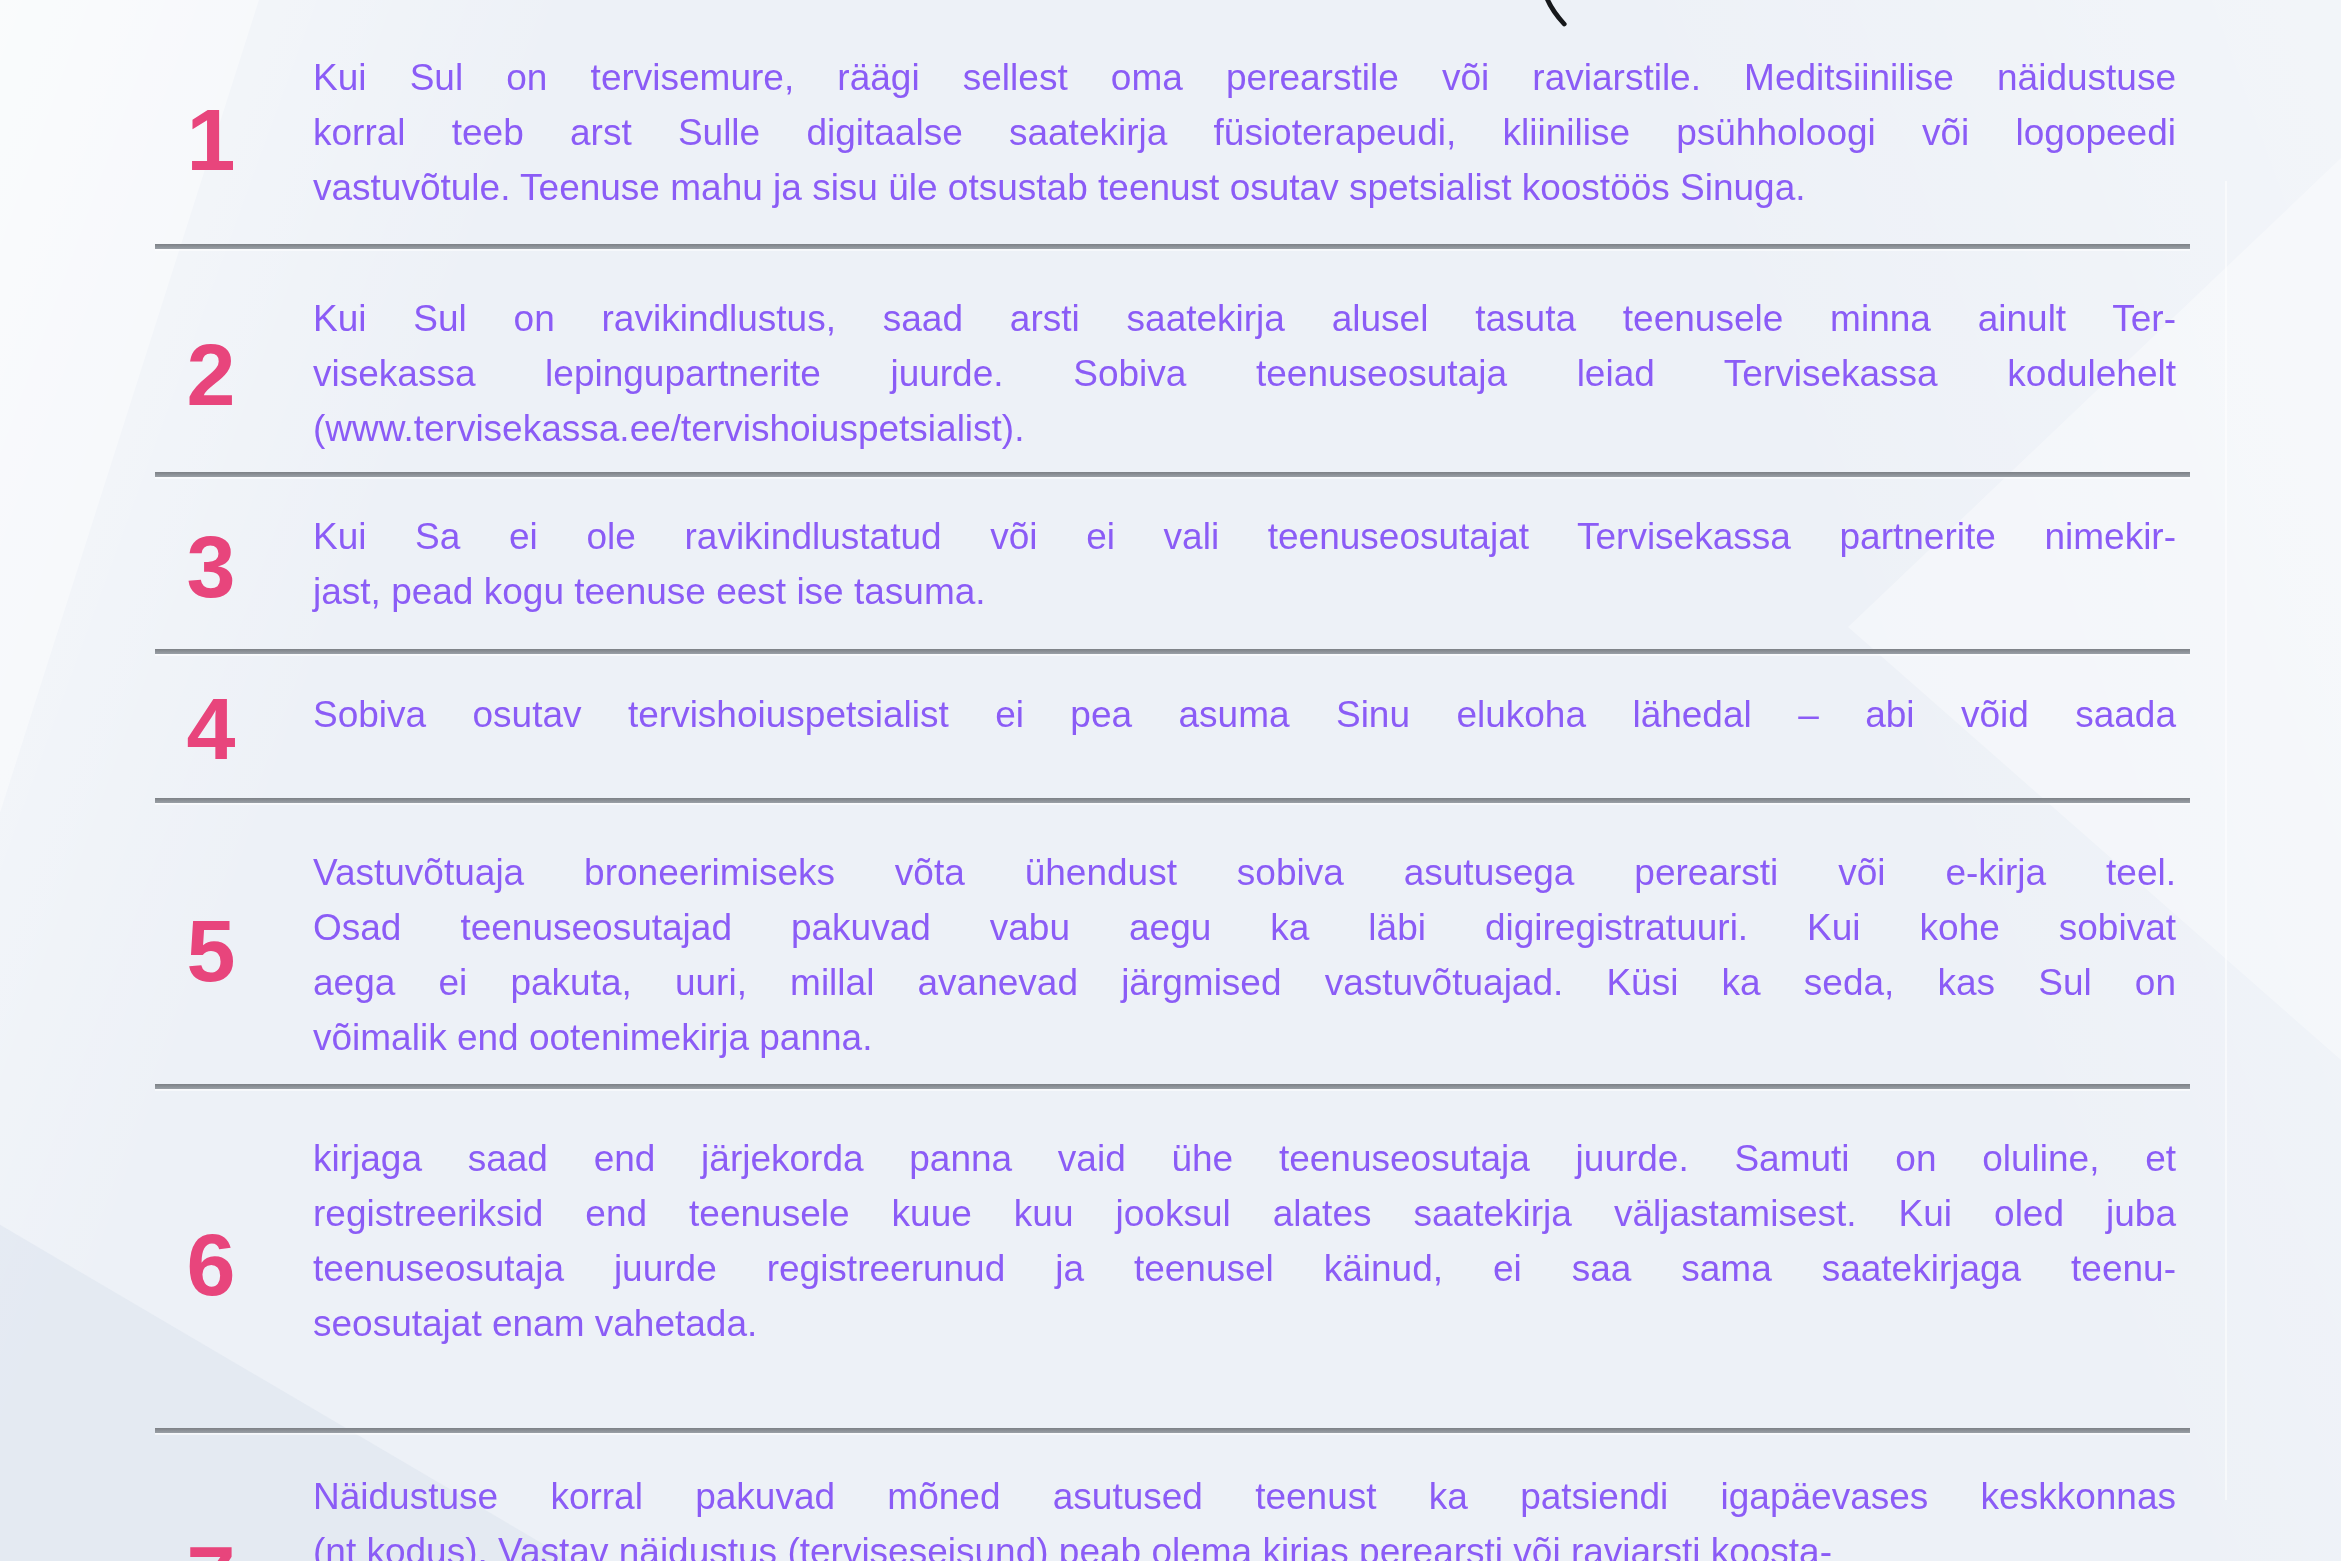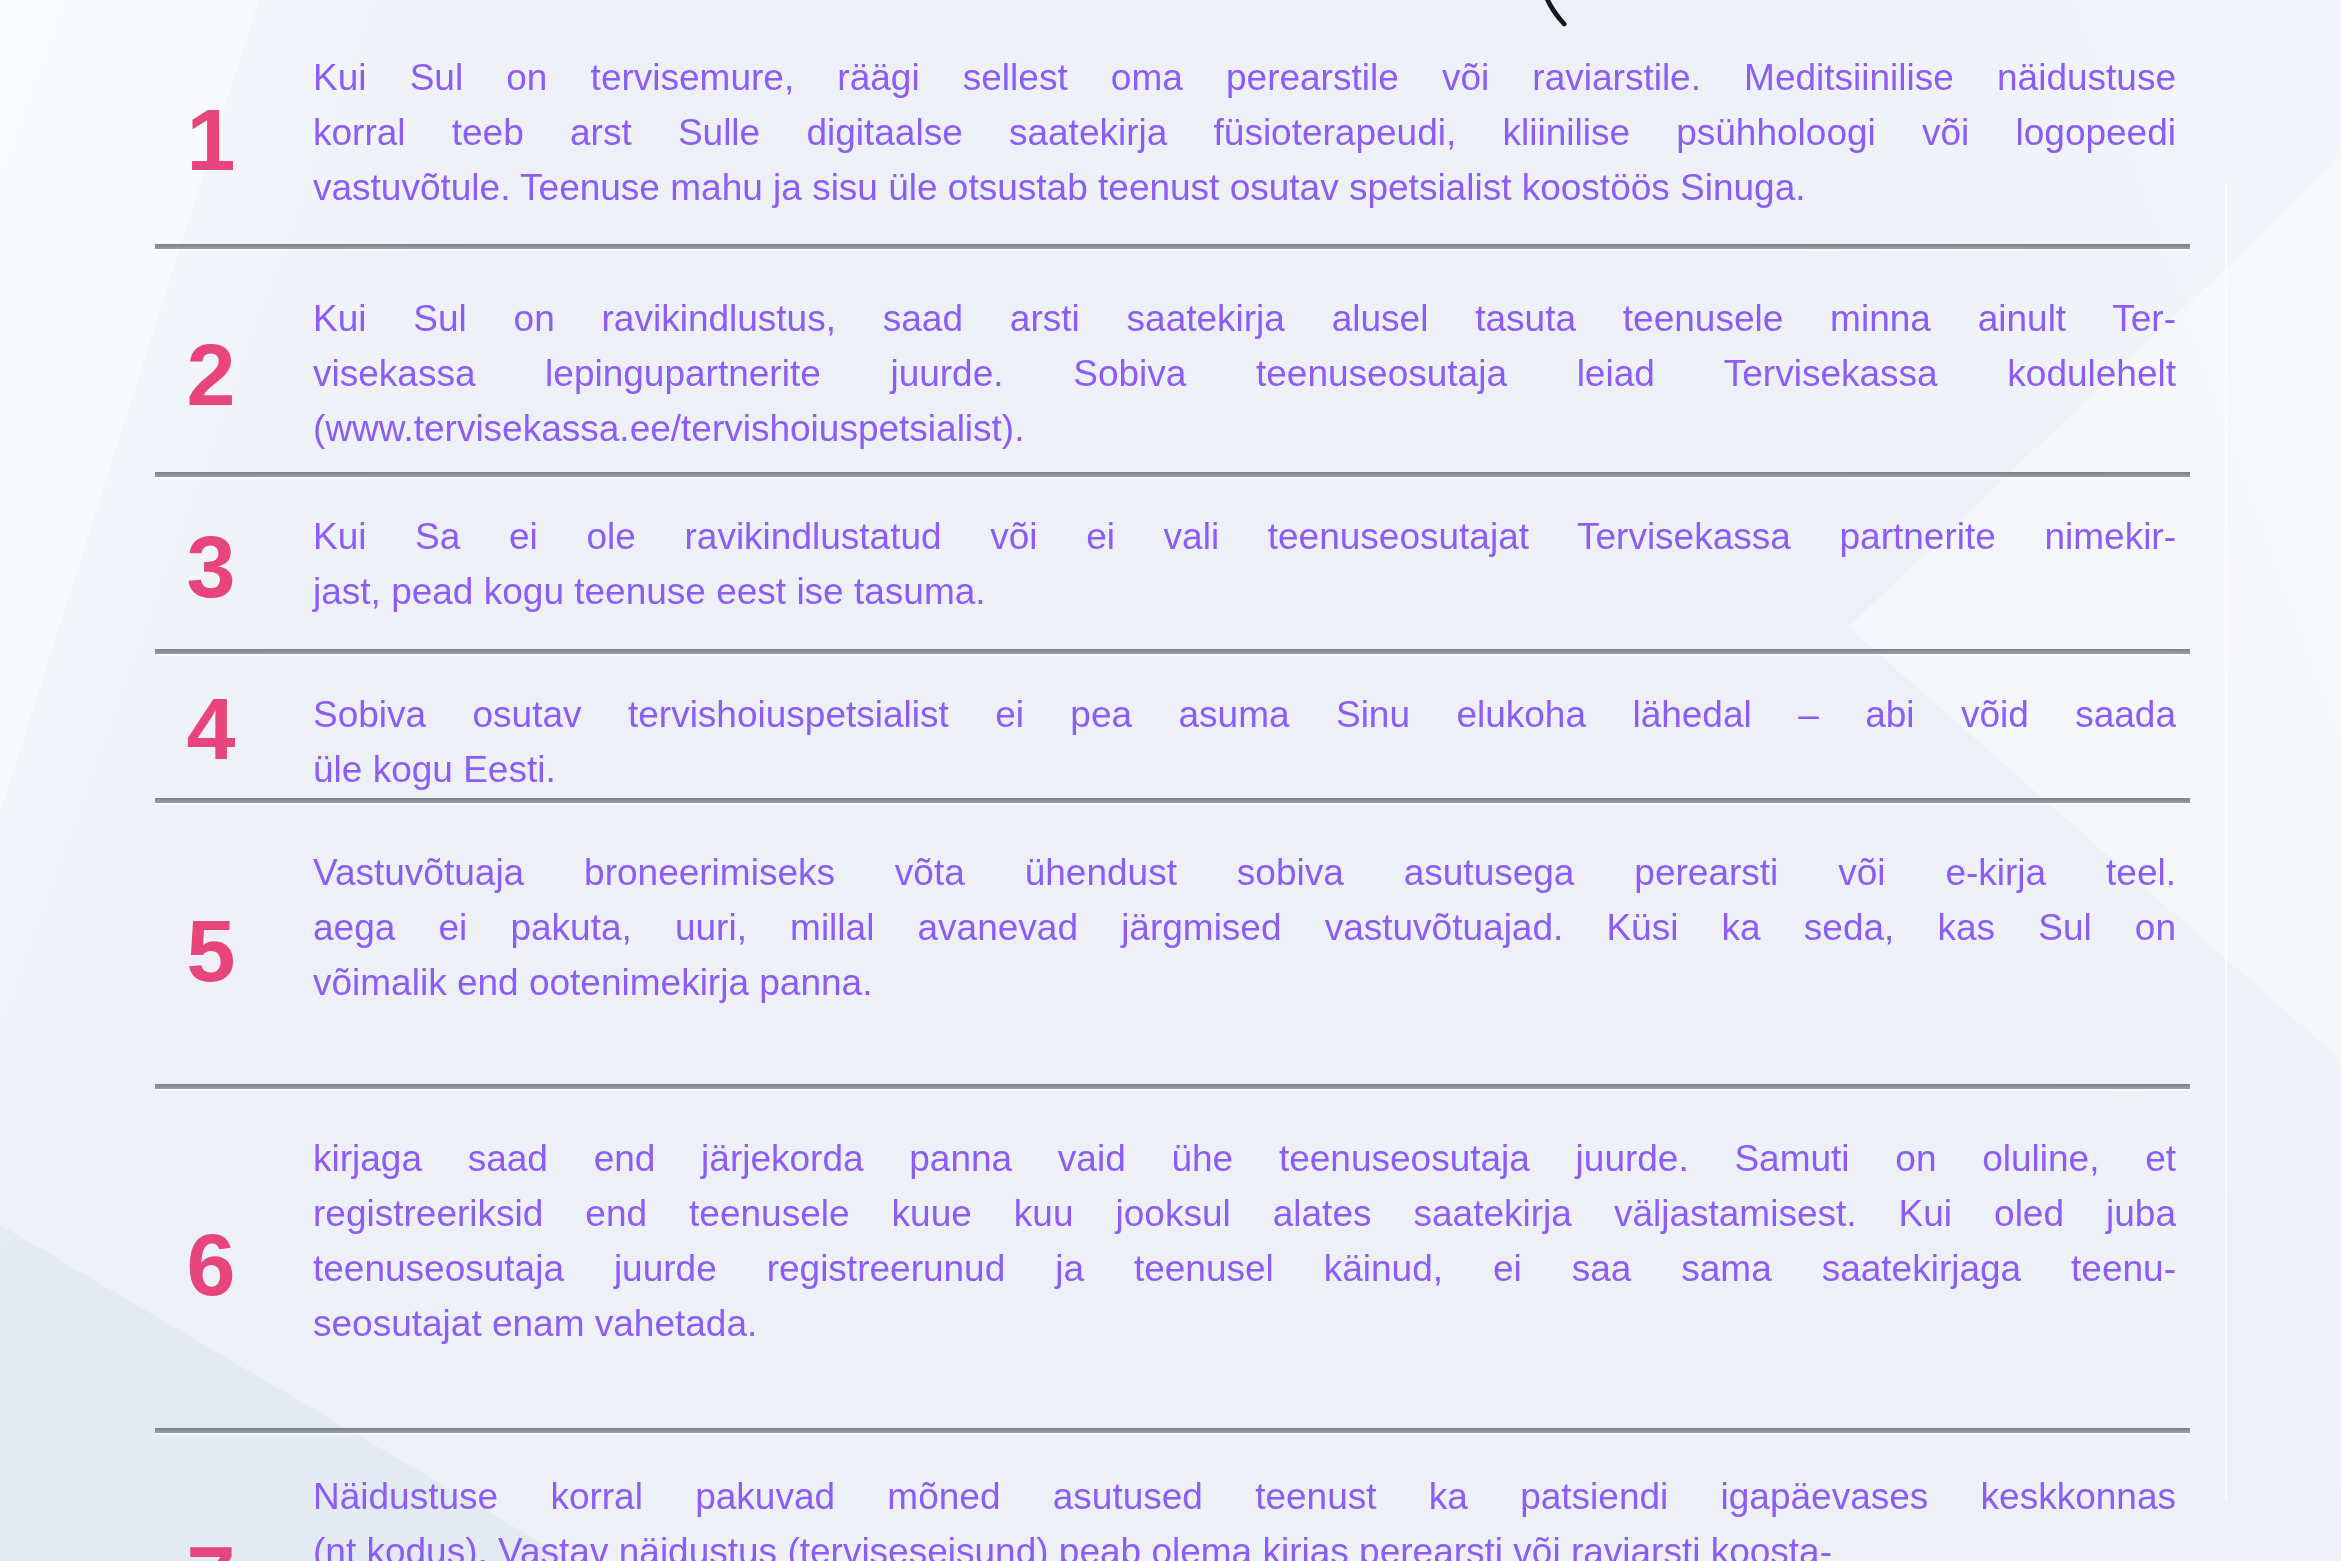--- a/index.html
+++ b/index.html
@@ -119,26 +119,26 @@
   <div class="divider d2"></div>
 
   <div class="item-text t3">
     <div class="line">Kui Sa ei ole ravikindlustatud või ei vali teenuseosutajat Tervisekassa partnerite nimekir-</div>
     <div class="line last">jast, pead kogu teenuse eest ise tasuma.</div>
   </div>
   <div class="divider d3"></div>
 
   <div class="item-text t4">
     <div class="line">Sobiva osutav tervishoiuspetsialist ei pea asuma Sinu elukoha lähedal – abi võid saada</div>
-    <div class="line last">üle kogu Eesti.</div>
   </div>
   <div class="divider d4"></div>
 
   <div class="item-text t5">
     <div class="line">Vastuvõtuaja broneerimiseks võta ühendust sobiva asutusega perearsti või e-kirja teel.</div>
+    <div class="line">Osad teenuseosutajad pakuvad vabu aegu ka läbi digiregistratuuri. Kui kohe sobivat</div>
     <div class="line">aega ei pakuta, uuri, millal avanevad järgmised vastuvõtuajad. Küsi ka seda, kas Sul on</div>
     <div class="line last">võimalik end ootenimekirja panna.</div>
   </div>
   <div class="divider d5"></div>
 
   <div class="item-text t6">
     <div class="line">kirjaga saad end järjekorda panna vaid ühe teenuseosutaja juurde. Samuti on oluline, et</div>
     <div class="line">registreeriksid end teenusele kuue kuu jooksul alates saatekirja väljastamisest. Kui oled juba</div>
     <div class="line">teenuseosutaja juurde registreerunud ja teenusel käinud, ei saa sama saatekirjaga teenu-</div>
     <div class="line last">seosutajat enam vahetada.</div>

